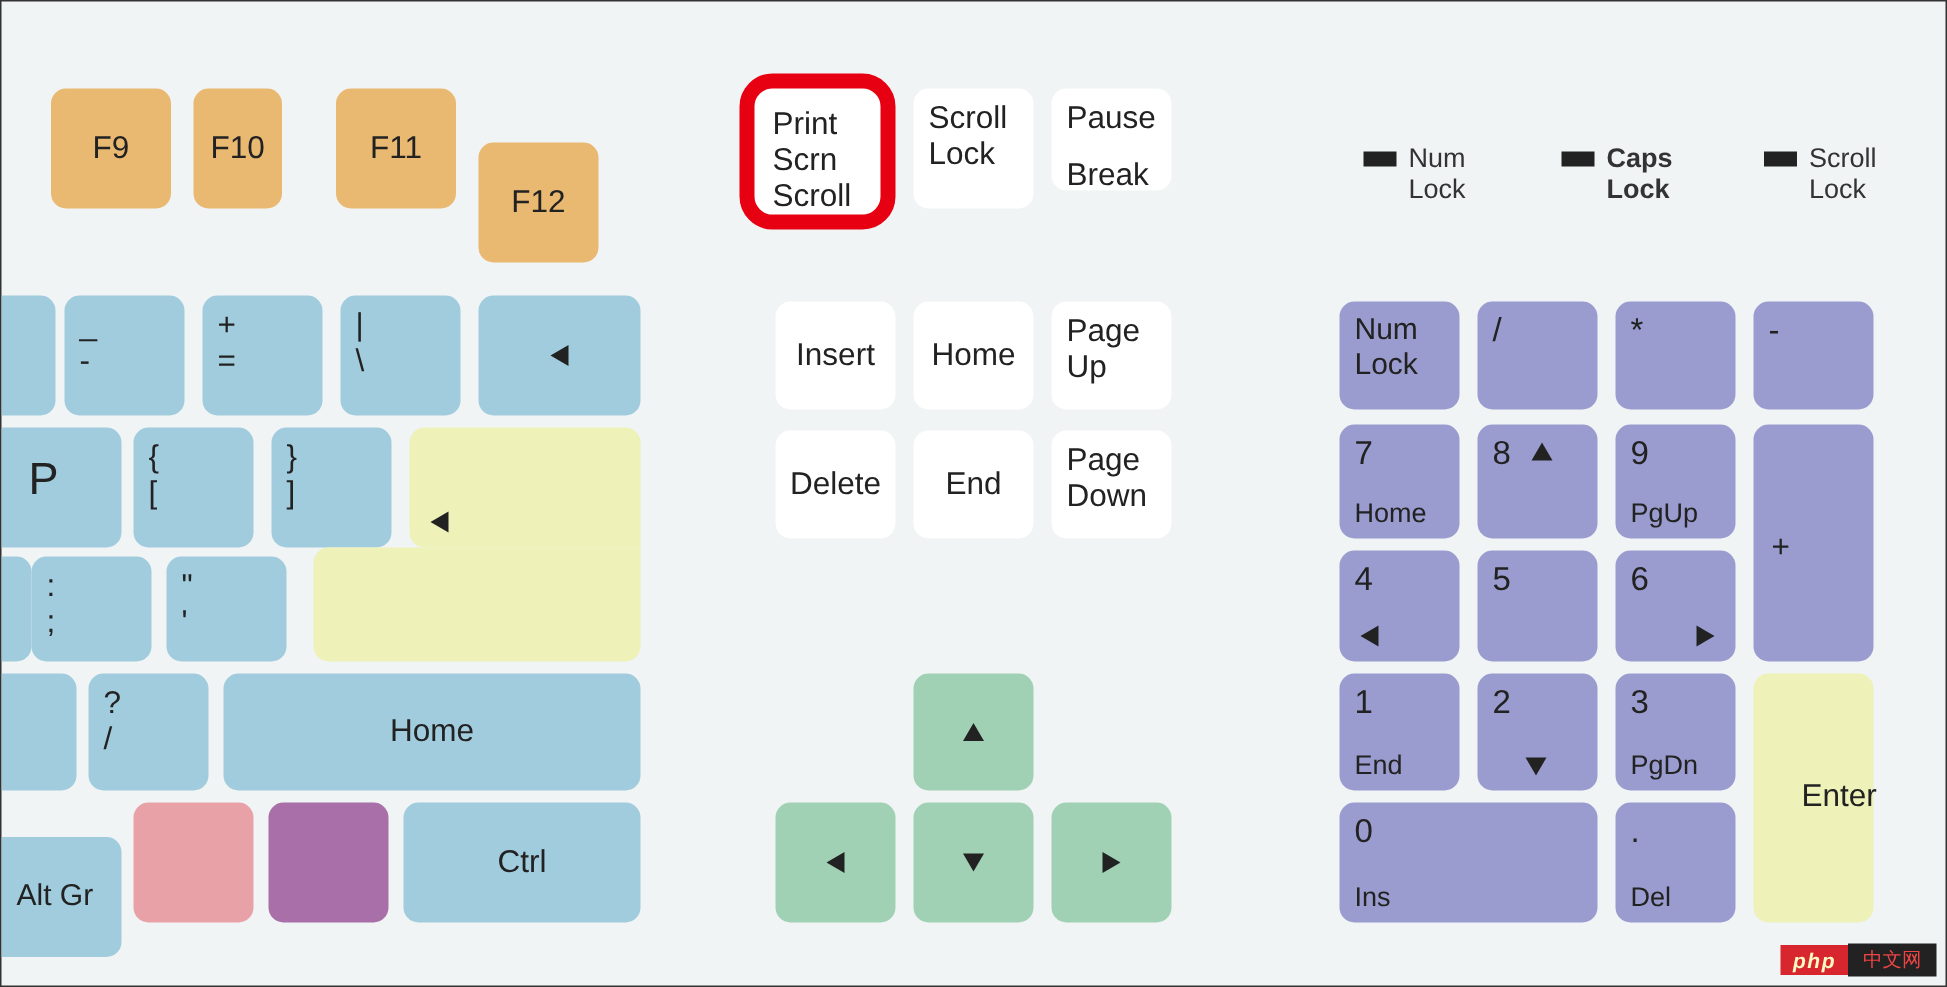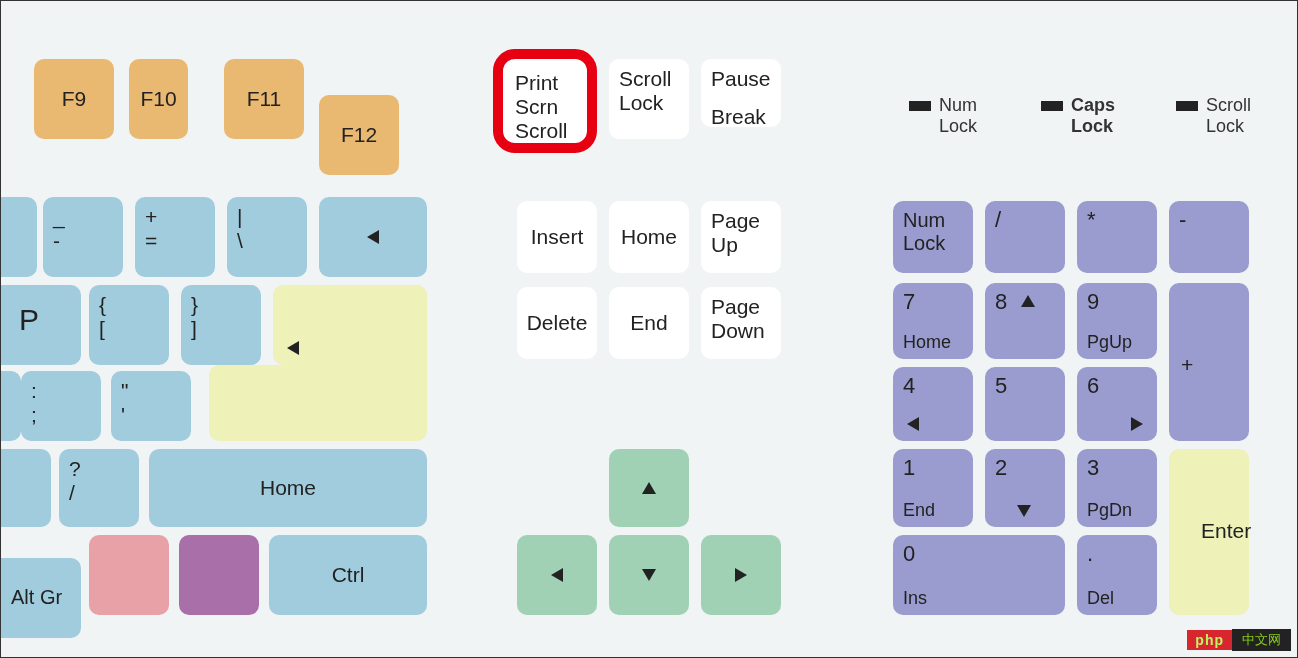--- a/index.html
+++ b/index.html
@@ -47,25 +47,25 @@
     font-size:18px; color:#333;
   }
   .indicator .led {
     width:22px; height:10px; background:#222; margin-top:6px;
   }
   .watermark {
     position:absolute; right:6px; bottom:6px;
     display:flex; align-items:center; font-size:14px;
   }
   .watermark .phpbox {
-    background:#d7262e; color:#bef264; font-weight:bold;
+    background:#d7262e; color:#fef9c3; font-style:italic; font-weight:bold;
     padding:2px 8px; letter-spacing:1px;
   }
   .watermark .cn {
-    background:#222; color:#84cc16; padding:2px 10px; font-size:13px;
+    background:#222; color:#ef4444; padding:2px 10px; font-size:13px;
   }
   .numsub { position:absolute; bottom:6px; left:10px; font-size:18px; }
   .numtop { position:absolute; top:6px; left:10px; font-size:22px; }
 </style>
 </head>
 <body>
 
 <div class="key orange center-text" style="left:33px; top:58px; width:80px; height:80px;">
     <span>F9</span>
   </div>

